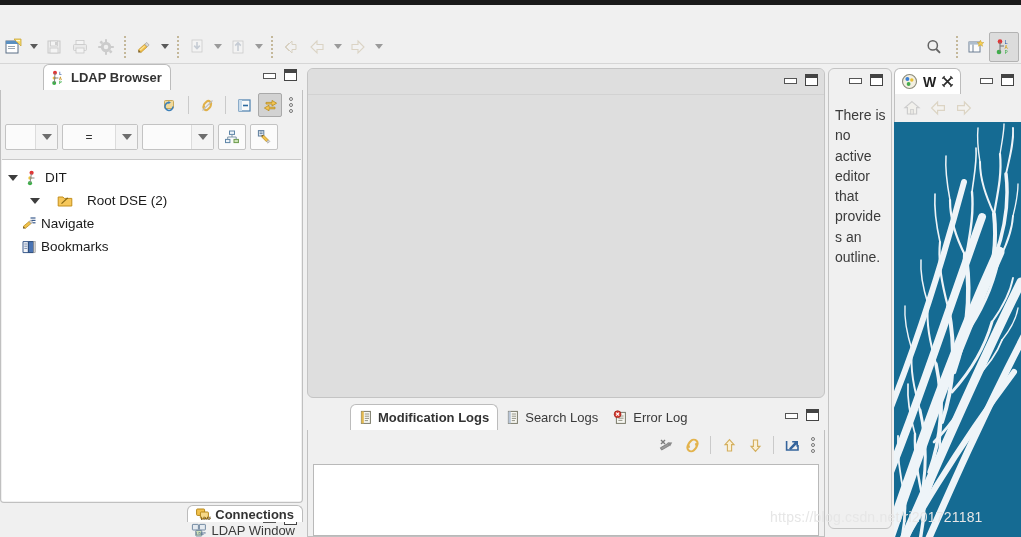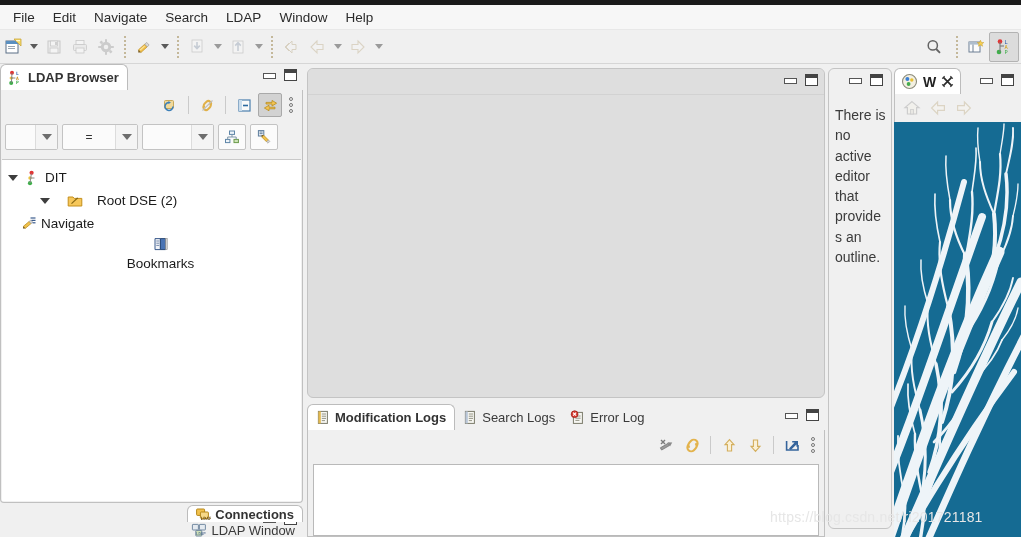--- a/index.html
+++ b/index.html
@@ -60,21 +60,21 @@
   }
   .tb-spacer { flex: 1; }
 
   
   .ic { display: block; }
 
   
   .panel { position: absolute; background: #f0f0f0; }
 
   
-  .tabstrip { display: flex; align-items: flex-end; height: 26px; position: relative; }
+  .tabstrip { display: flex; align-items: flex-end; height: 26px; position: relative; margin-left: 43px; }
   .tab {
     display: flex; align-items: center; gap: 4px;
     height: 26px; padding: 0 8px 0 6px;
     font-size: 13px; color: #333;
     border-top-left-radius: 6px; border-top-right-radius: 6px;
     white-space: nowrap;
   }
   .tab.active {
     background: #ffffff;
     border: 1px solid #bcbcbc; border-bottom: none;
@@ -262,29 +262,20 @@
 
   .clip-wm { position: absolute; left: 0; top: 0; width: 1021px; height: 537px; overflow: hidden; }
 </style>
 </head>
 <body>
 
 <div id="app">
 
   <div class="titlestrip"></div>
 
-  <div class="menubar">
-    <div class="menuitem">File</div>
-    <div class="menuitem">Edit</div>
-    <div class="menuitem">Navigate</div>
-    <div class="menuitem">Search</div>
-    <div class="menuitem">LDAP</div>
-    <div class="menuitem">Window</div>
-    <div class="menuitem">Help</div>
-  </div>
 
   <div class="toolbar">
 
     <div class="tb-btn">
       <svg class="ic" width="18" height="18" viewBox="0 0 18 18">
         <rect x="2" y="3" width="12" height="12" fill="#ffffff" stroke="#5b6f86" stroke-width="1"></rect>
         <rect x="2" y="3" width="12" height="3" fill="#5a8fc0"></rect>
         <rect x="4" y="8" width="7" height="1" fill="#9aa6b2"></rect>
         <rect x="4" y="10" width="7" height="1" fill="#9aa6b2"></rect>
         <polygon points="10,1 17,1 17,8" fill="#f6d96b" stroke="#c9a63a" stroke-width="0.8"></polygon>
@@ -516,21 +507,21 @@
               <circle cx="6.6" cy="2.8" r="2.1" fill="#e03535"></circle>
               <circle cx="5" cy="13.2" r="2.1" fill="#3fae4a"></circle>
               <circle cx="5" cy="8" r="1.7" fill="#e8c242"></circle>
               <line x1="6.4" y1="3.6" x2="5" y2="13" stroke="#8a8a8a" stroke-width="1"></line>
               <line x1="5.3" y1="8" x2="9.5" y2="8" stroke="#8a8a8a" stroke-width="1"></line>
             </svg>
           </span>
           <span>DIT</span>
         </div>
 
-        <div class="trow" style="padding-left:36px;gap:14px;">
+        <div class="trow" style="padding-left:26px;gap:14px;">
           <span class="twist down"></span>
           <span class="ticon">
             <svg class="ic" width="16" height="16" viewBox="0 0 16 16">
               <path d="M1.2 4 L1.2 13 L14.8 13 L14.8 5.4 L7.2 5.4 L6 4 Z" fill="#f6c75a" stroke="#c48f1c" stroke-width="1"></path>
               <path d="M4.5 10.6 L10.5 5" stroke="#8a6a14" stroke-width="1.2"></path>
               <polygon points="10.2,4.6 11.4,5.8 10,6" fill="#8a6a14"></polygon>
             </svg>
           </span>
           <span>Root DSE (2)</span>
         </div>
@@ -545,21 +536,21 @@
                 <polygon points="1.2,8.2 3,6.8 3,9.6" fill="#6b4f15"></polygon>
               </g>
               <line x1="10.5" y1="2" x2="15.5" y2="2" stroke="#3a5a8c" stroke-width="1.2"></line>
               <line x1="11.5" y1="4.4" x2="15.5" y2="4.4" stroke="#3a5a8c" stroke-width="1.2"></line>
               <line x1="12.5" y1="6.8" x2="15.5" y2="6.8" stroke="#3a5a8c" stroke-width="1.2"></line>
             </svg>
           </span>
           <span>Navigate</span>
         </div>
 
-        <div class="trow" style="padding-left:18px;flex-direction:column;">
+        <div class="trow" style="padding-left:18px;">
           <span class="ticon">
             <svg class="ic" width="16" height="16" viewBox="0 0 16 16">
               <path d="M2 2.6 L7.4 2.6 L7.4 13.6 L2 13.6 Z" fill="#f2f4f8" stroke="#3a5a8c" stroke-width="1"></path>
               <path d="M7.4 2.6 L12.6 2.6 L12.6 13.6 L7.4 13.6 Z" fill="#4a74b4" stroke="#2b4a78" stroke-width="1"></path>
               <line x1="3.3" y1="5" x2="6.3" y2="5" stroke="#6a80a4" stroke-width="0.9"></line>
               <line x1="3.3" y1="7.2" x2="6.3" y2="7.2" stroke="#6a80a4" stroke-width="0.9"></line>
               <line x1="3.3" y1="9.4" x2="6.3" y2="9.4" stroke="#6a80a4" stroke-width="0.9"></line>
               <rect x="12.6" y="2.6" width="1.6" height="11" fill="#d8d8d8" stroke="#8a8a8a" stroke-width="0.6"></rect>
             </svg>
           </span>

